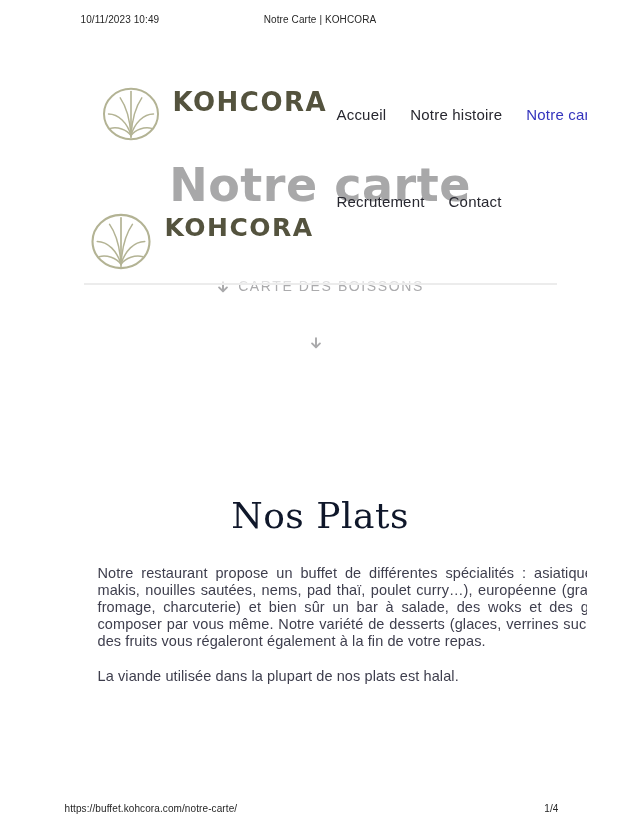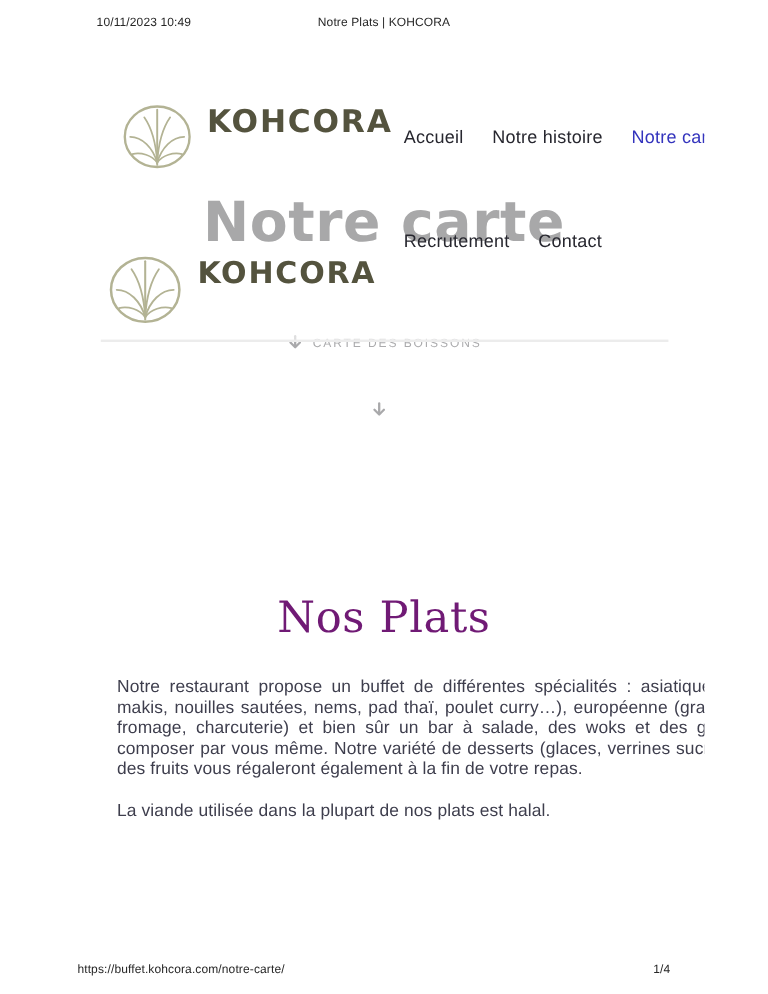--- a/index.html
+++ b/index.html
@@ -39,56 +39,56 @@
   
   .hero-title {
     position:absolute; left:0; right:0; top:158px; text-align:center;
     font-family:"DejaVu Sans", sans-serif; font-weight:700; font-size:46px;
     color:#a8a8a9; letter-spacing:0.5px; z-index:1;
   }
 
   
   .anchor-row {
     position:absolute; left:0; right:0; text-align:center; z-index:2;
-    font-size:10px; letter-spacing:1.6px; color:#ababad; cursor:pointer;
+    font-size:14px; letter-spacing:1.6px; color:#ababad; cursor:pointer;
   }
   .anchor-row .arrow-icon { display:inline-block; vertical-align:-3px; margin-right:8px; }
   .anchor-boissons { top:278px; }
   .anchor-vins { top:334px; }
 
   
   .overlap-band {
     position:absolute; left:150px; right:150px; top:277px; height:8px;
     background:rgba(255,255,255,0.62); z-index:3;
   }
   .overlap-line {
     position:absolute; left:30px; right:30px; top:283px; height:2px;
     background:#ececec; z-index:4;
   }
 
   
   .section-title {
     position:absolute; left:0; right:0; top:495px; text-align:center;
-    font-family:"DejaVu Serif", serif; font-size:36px; color:#701a75;
+    font-family:"DejaVu Serif", serif; font-size:36px; color:#0f172a;
     letter-spacing:0.5px;
   }
   .body-copy {
     position:absolute; left:44px; width:554px; font-size:14.5px;
     line-height:17px; color:#3e3e4d; letter-spacing:0.1px;
   }
   .paragraph { top:565px; text-align:justify; }
   .note { top:668px; }
 </style>
 </head>
 <body>
 
 <div id="page">
 
   <div class="print-text ph-date">10/11/2023 10:49</div>
-  <div class="print-text ph-title">Notre Plats | KOHCORA</div>
+  <div class="print-text ph-title">Notre Carte | KOHCORA</div>
 
   <div class="nav-row nav-row1">
     <span class="nav-link">Accueil</span>
     <span class="nav-link">Notre histoire</span>
     <span class="nav-link active">Notre carte</span>
   </div>
 
   <div class="logo logo1">
     <span class="logo-icon">
       <svg width="62" height="54" viewBox="0 0 68 60" fill="none" stroke="#b3b394" stroke-width="2" stroke-linecap="round">

